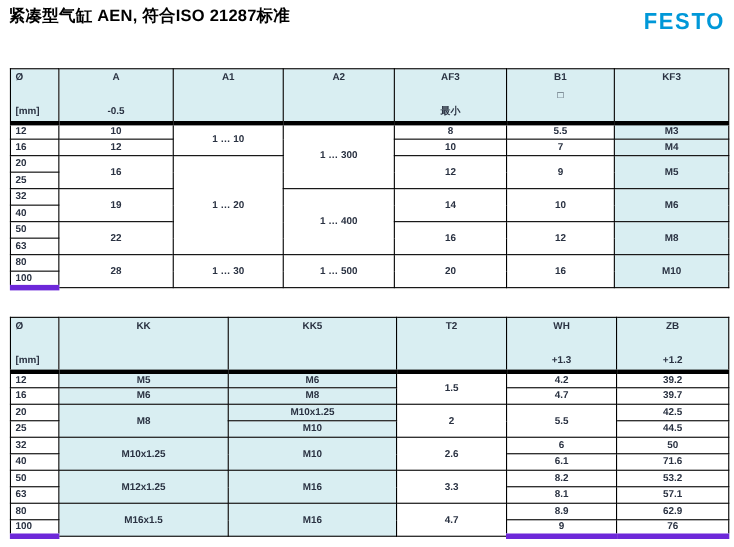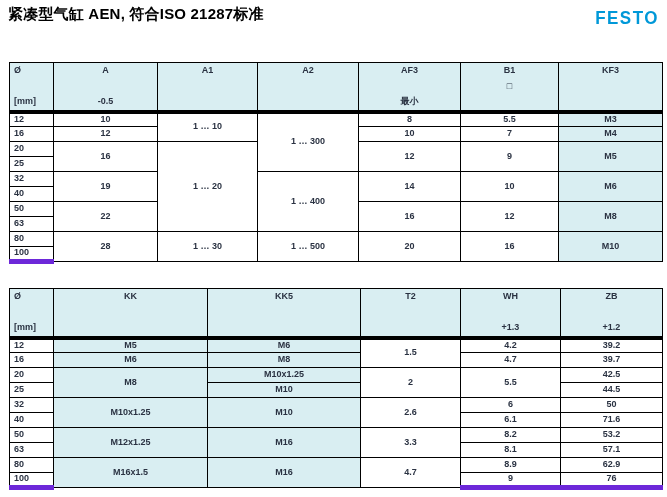--- a/index.html
+++ b/index.html
@@ -19,21 +19,21 @@
   
   .doc-header{position:absolute;top:5px;left:8px;right:8px;height:44px;}
   .title{
     font-size:15px;font-weight:900;color:#000;
     letter-spacing:0.2px;white-space:nowrap;
   }
   .subtitle{font-size:9px;font-weight:400;color:#111;margin-top:4px;}
   .logo{
     position:absolute;top:4px;right:0;
     color:var(--logo-blue);
-    font-size:17px;font-weight:800;letter-spacing:1.5px;
+    font-size:20px;font-weight:800;letter-spacing:1.5px;
     transform:scaleY(1.05);
   }
 
   
   table{
     border-collapse:collapse;table-layout:fixed;
     position:absolute;left:9px;width:653px;
     border-top:1px solid #000;
   }
   #t1{top:62px;}

